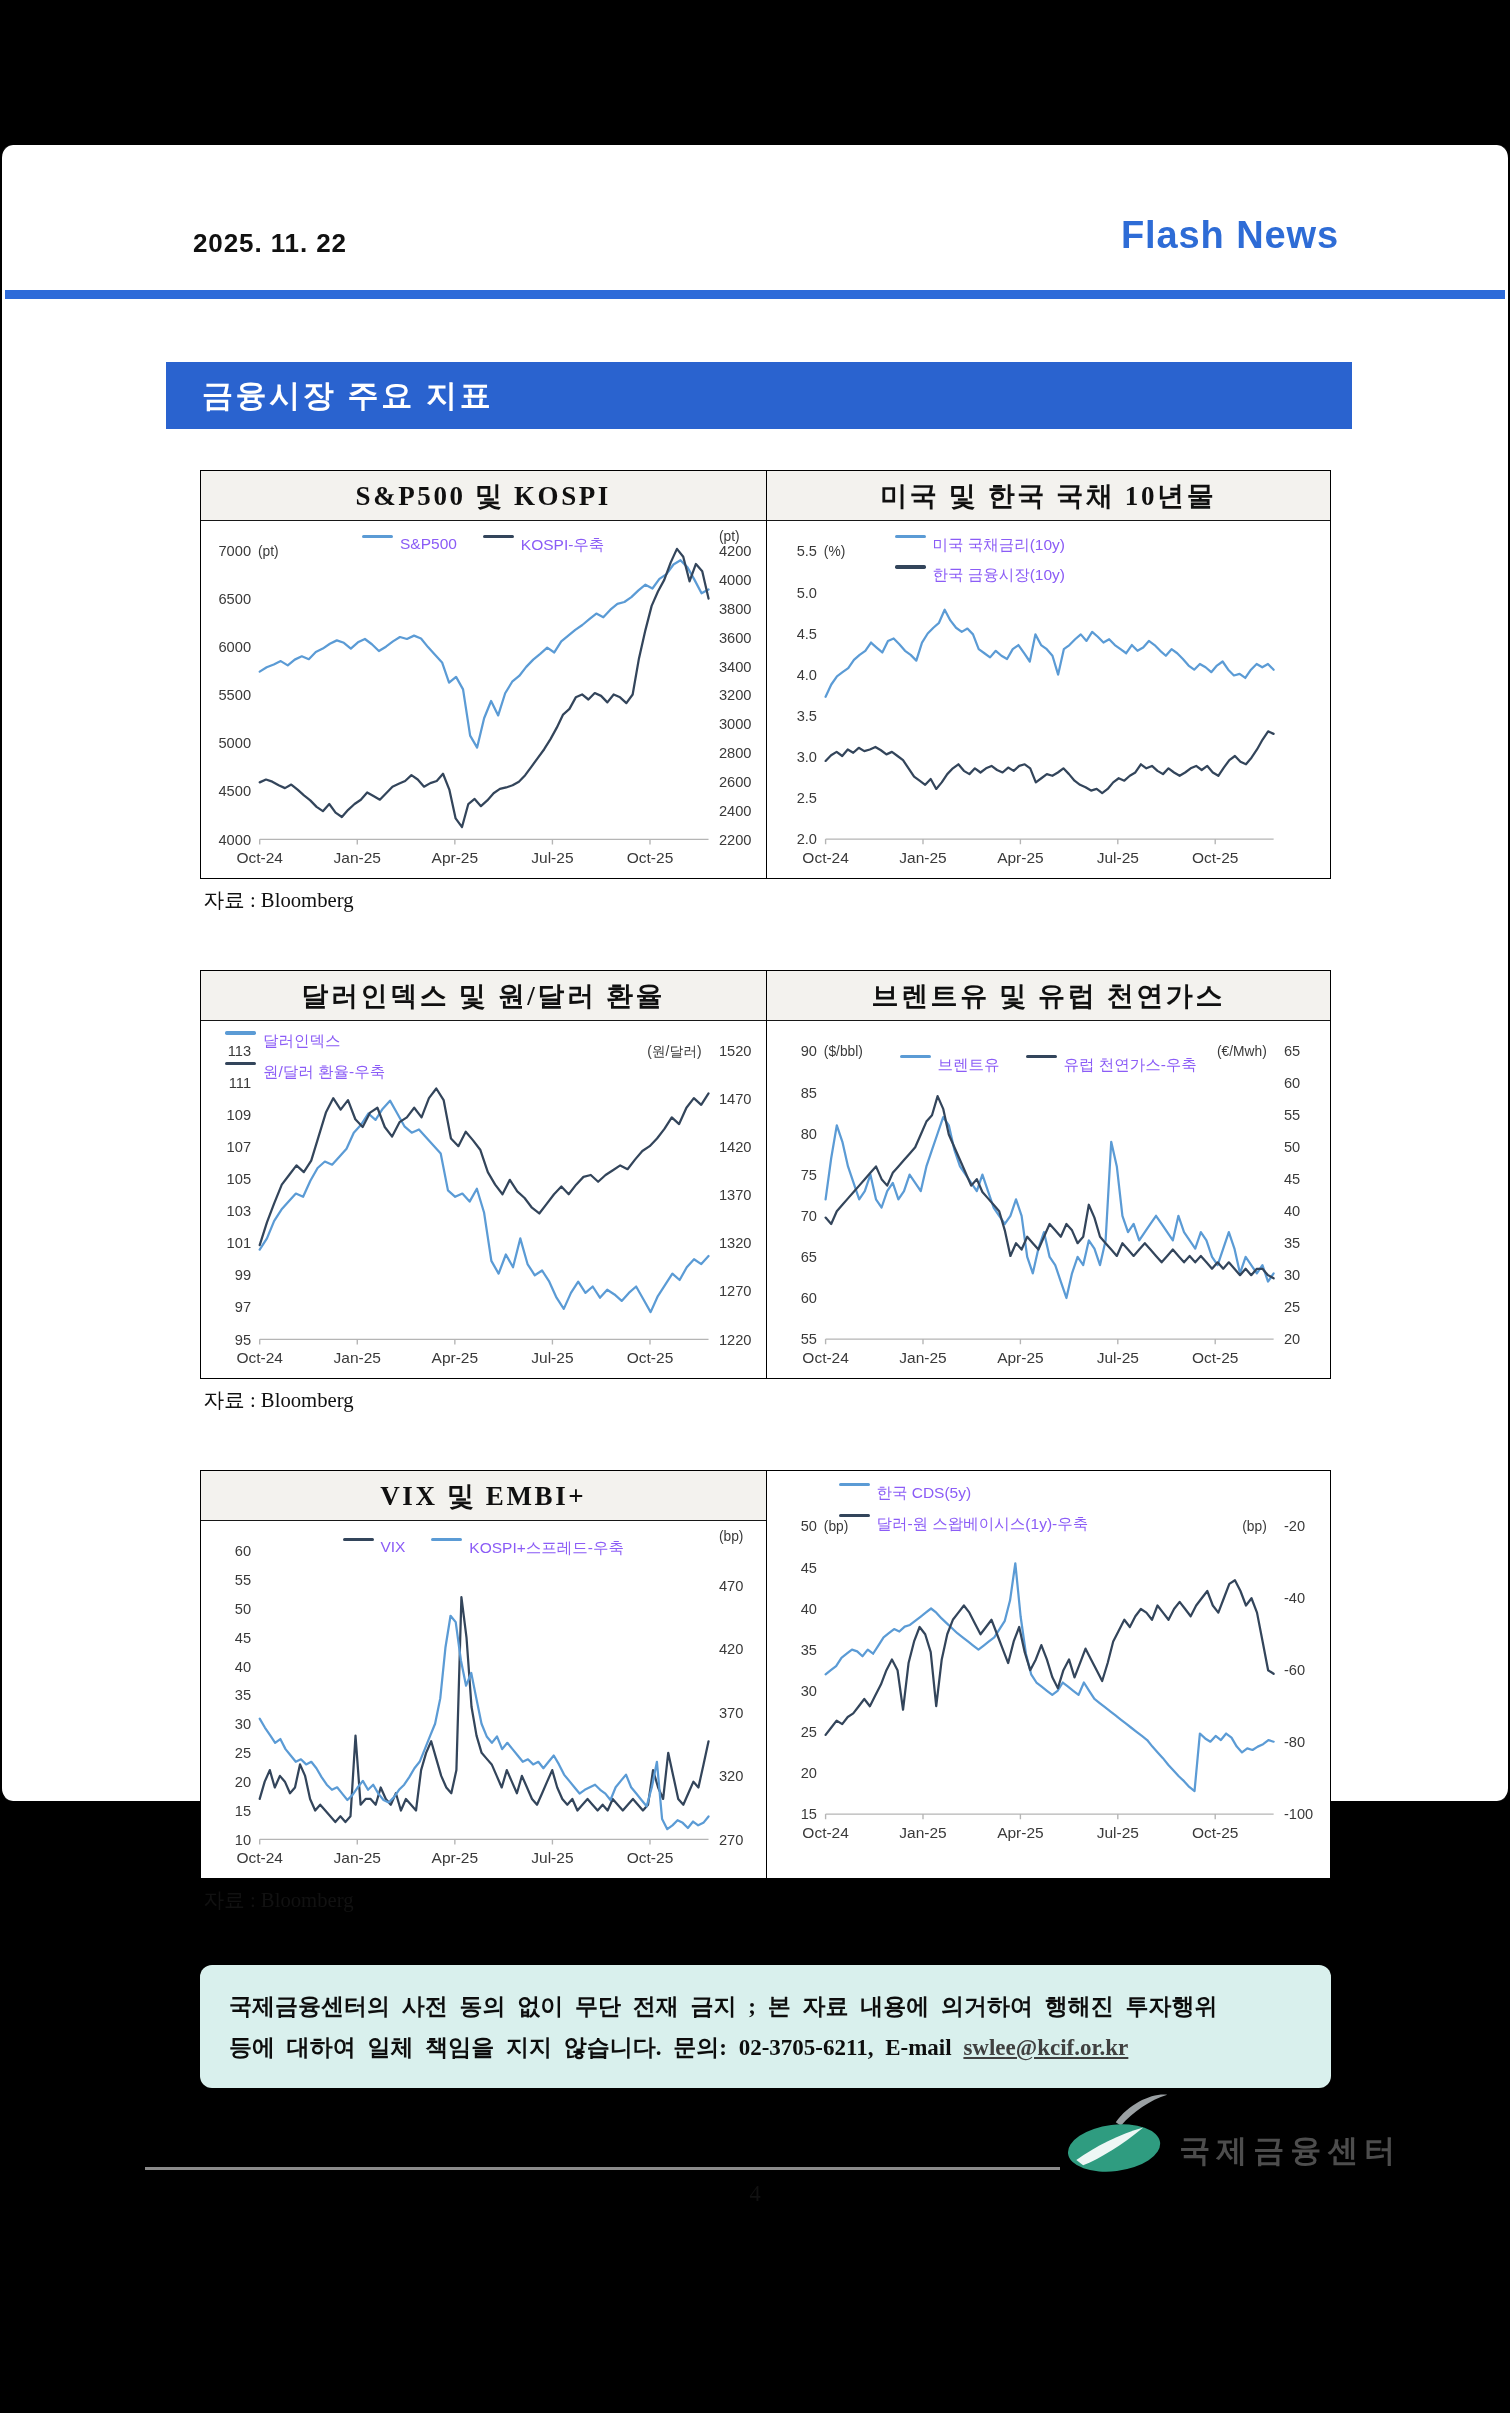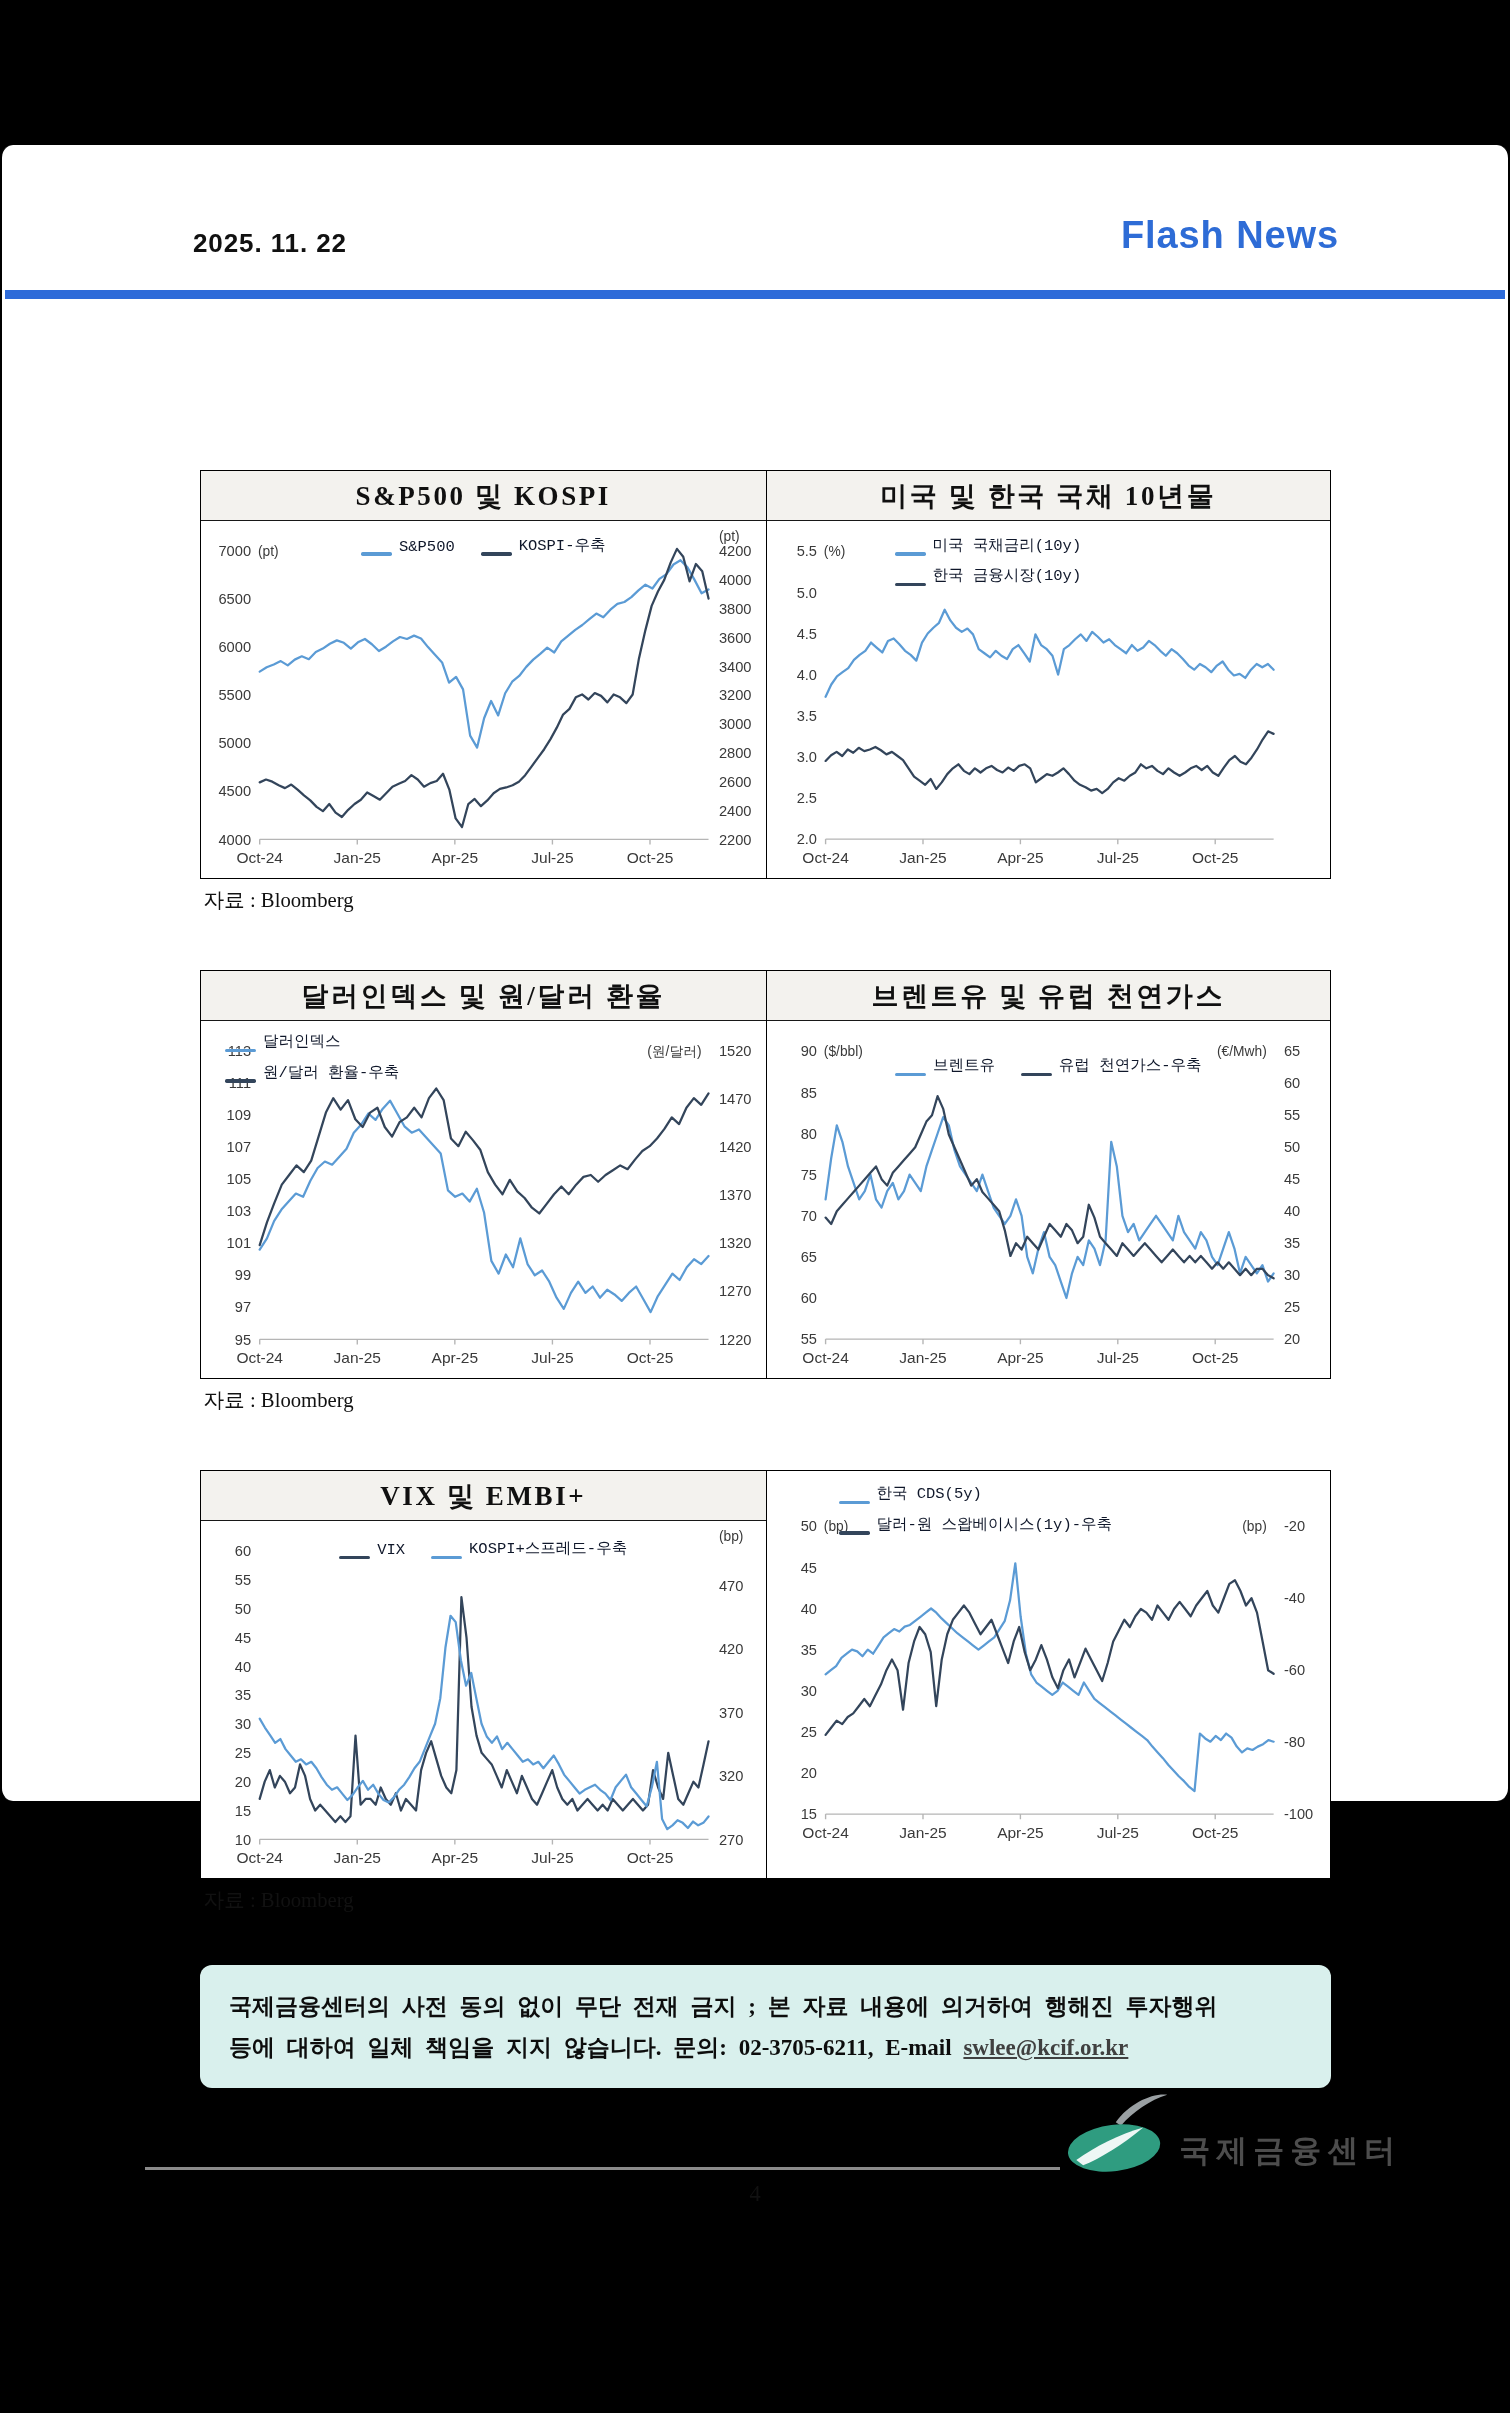--- a/index.html
+++ b/index.html
@@ -19,21 +19,21 @@
   .cell+.cell{border-left:1.7px solid #000;}
   .chart-title{height:49px;flex:0 0 49px;background:#f3f2ee;border-bottom:1.7px solid #171717;
                display:flex;align-items:center;justify-content:center;
                font-family:"Liberation Serif",serif;font-size:27px;font-weight:600;color:#101010;letter-spacing:2.6px;}
   .plot{position:relative;flex:1 1 auto;}
   .plot svg{position:absolute;left:0;top:0;width:100%;height:100%;}
   .plot svg text{font-family:"Liberation Sans",sans-serif;fill:#3a3a3a;}
   .legend{position:absolute;display:flex;z-index:2;}
   .legend.center{left:0;right:0;justify-content:center;gap:26px;}
   .legend.left{flex-direction:column;align-items:flex-start;gap:9.5px;}
-  .legend-item{display:flex;align-items:flex-end;gap:6.9px;font-size:15.5px;color:#0f172a;white-space:nowrap;font-family:Liberation Mono, monospace;}
+  .legend-item{display:flex;align-items:flex-start;gap:6.9px;font-size:15.5px;color:#8b5cf6;white-space:nowrap;}
   .legend-item .sw{display:inline-block;width:31px;height:3.4px;border-radius:1.7px;}
   .source-row{position:absolute;left:198px;width:1131px;height:38px;box-sizing:border-box;padding:5.2px 3.4px 0 3.4px;
               font-family:"Liberation Serif",serif;font-size:20.7px;color:#111;}
   .src1{top:736px;} .src2{top:1236px;} .src3{top:1736px;}
   .disclaimer{position:absolute;left:198px;top:1820px;width:1131px;box-sizing:border-box;border-radius:12px;
               padding:20.7px 29px;font-family:Liberation Serif, serif;font-size:23px;font-weight:600;
               color:#0d0d0d;line-height:41px;word-spacing:6px;}
   .disclaimer a{font-weight:600;text-decoration:underline;cursor:pointer;}
   .footer-line{position:absolute;left:143px;top:2022px;width:915px;height:3.4px;background:#8a8a8a;}
   .logo{position:absolute;left:1064px;top:1946px;display:flex;align-items:flex-end;gap:10.3px;}
@@ -44,20 +44,23 @@
 </head>
 <body>
 
 <div class="frame">
   <div class="page">
 
     <div class="doc-date">2025. 11. 22</div>
     <div class="brand" style="color: rgb(46, 108, 214);">Flash News</div>
     <div class="header-rule" style="background: rgb(46, 107, 217);"></div>
 
+    <div class="banner" style="background: rgb(42, 99, 207);">
+      <span>금융시장 주요 지표</span>
+    </div>
 
     <div class="chart-row row1">
       <div class="cell">
         <div class="chart-title">S&amp;P500 및 KOSPI</div>
         <div class="plot">
             <svg viewBox="0 0 654 412">
               <text x="58" y="40" text-anchor="end" font-size="17">7000</text>
               <text x="58" y="95.66666666666666" text-anchor="end" font-size="17">6500</text>
               <text x="58" y="151.33333333333334" text-anchor="end" font-size="17">6000</text>
               <text x="58" y="207" text-anchor="end" font-size="17">5500</text>

